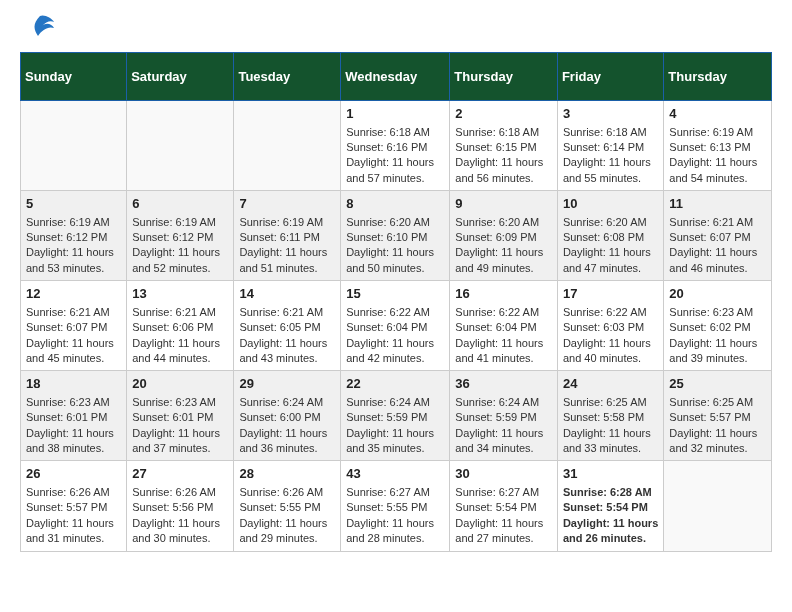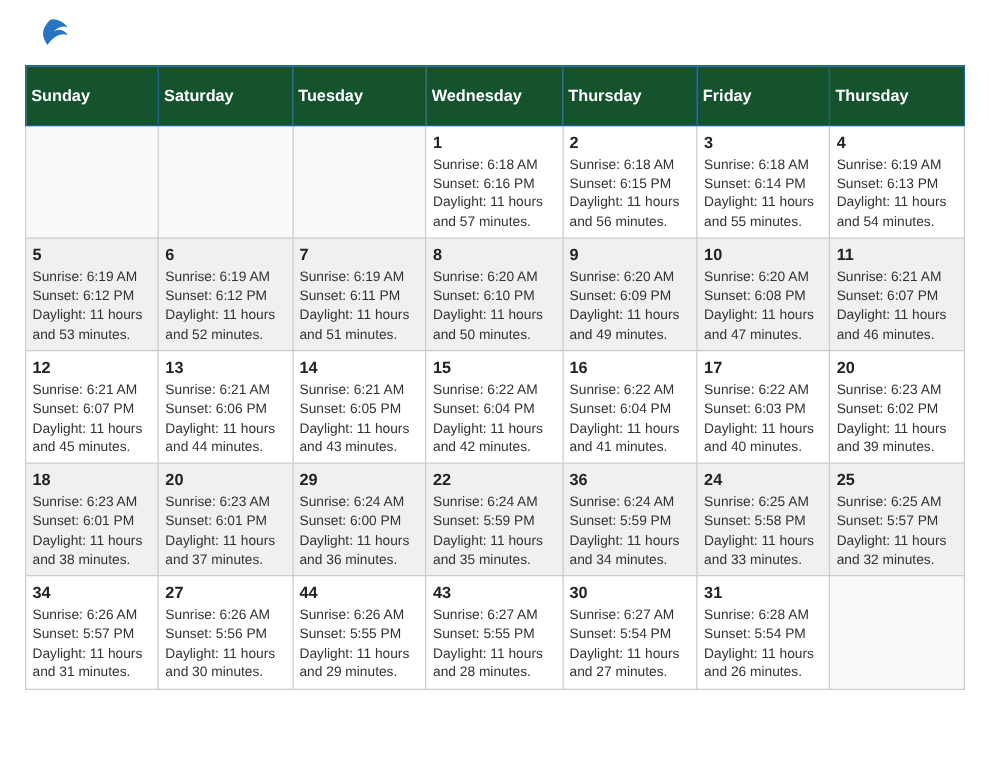--- a/index.html
+++ b/index.html
@@ -303,35 +303,35 @@
           <td>
             <span class="day-num">25</span>
             <div class="day-info" style="white-space: pre-line;">Sunrise: 6:25 AM
 Sunset: 5:57 PM
 Daylight: 11 hours
 and 32 minutes.</div>
           </td>
         </tr>
         <tr>
           <td>
-            <span class="day-num">34</span>
+            <span class="day-num">26</span>
             <div class="day-info" style="white-space: pre-line;">Sunrise: 6:26 AM
 Sunset: 5:57 PM
 Daylight: 11 hours
 and 31 minutes.</div>
           </td>
           <td>
             <span class="day-num">27</span>
             <div class="day-info" style="white-space: pre-line;">Sunrise: 6:26 AM
 Sunset: 5:56 PM
 Daylight: 11 hours
 and 30 minutes.</div>
           </td>
           <td>
-            <span class="day-num">44</span>
+            <span class="day-num">28</span>
             <div class="day-info" style="white-space: pre-line;">Sunrise: 6:26 AM
 Sunset: 5:55 PM
 Daylight: 11 hours
 and 29 minutes.</div>
           </td>
           <td>
             <span class="day-num">43</span>
             <div class="day-info" style="white-space: pre-line;">Sunrise: 6:27 AM
 Sunset: 5:55 PM
 Daylight: 11 hours
@@ -339,21 +339,21 @@
           </td>
           <td>
             <span class="day-num">30</span>
             <div class="day-info" style="white-space: pre-line;">Sunrise: 6:27 AM
 Sunset: 5:54 PM
 Daylight: 11 hours
 and 27 minutes.</div>
           </td>
           <td>
             <span class="day-num">31</span>
-            <div class="day-info" style="white-space: pre-line;">Sunrise: 6:28 AM
+            <div class="day-info" style="white-space: pre-line; font-weight: bold;">Sunrise: 6:28 AM
 Sunset: 5:54 PM
 Daylight: 11 hours
 and 26 minutes.</div>
           </td>
           <td class="empty"></td>
         </tr>
       </tbody>
   </table>
 </div>
 

